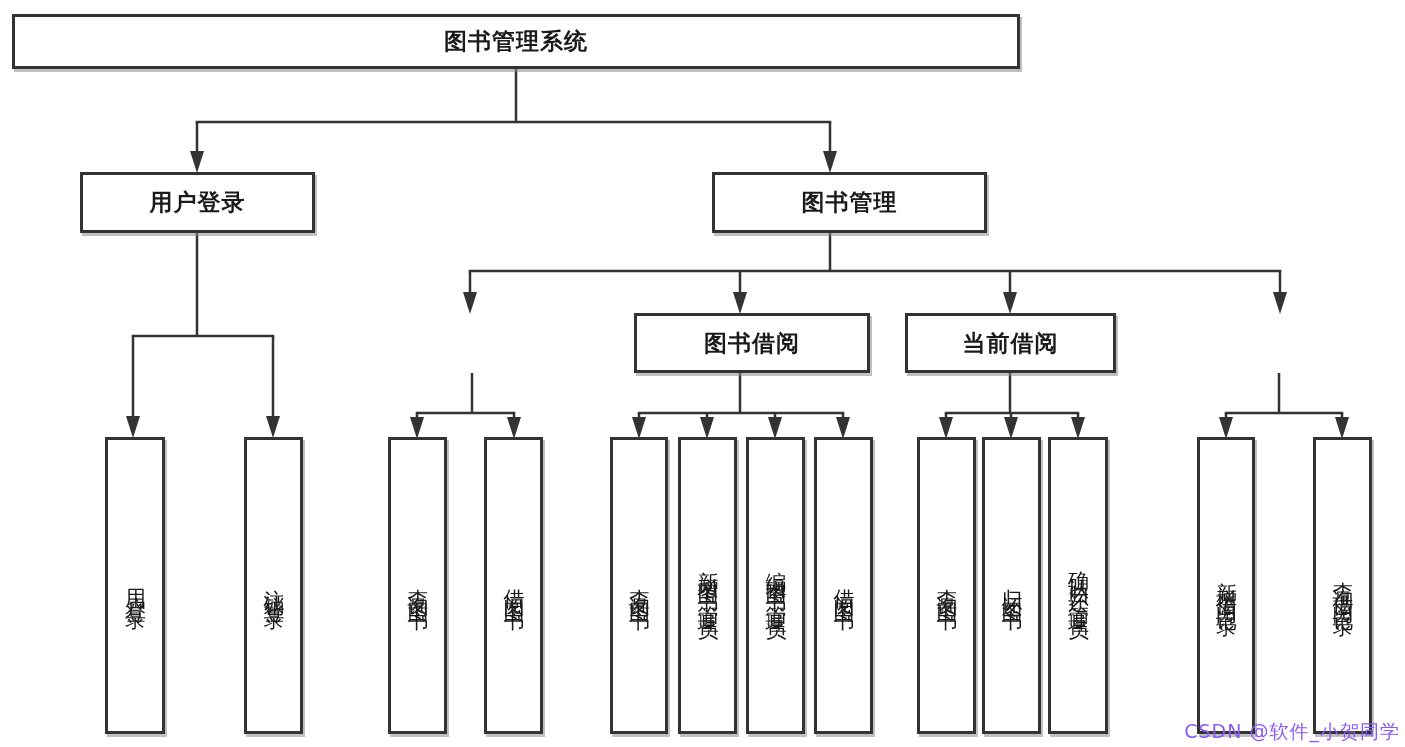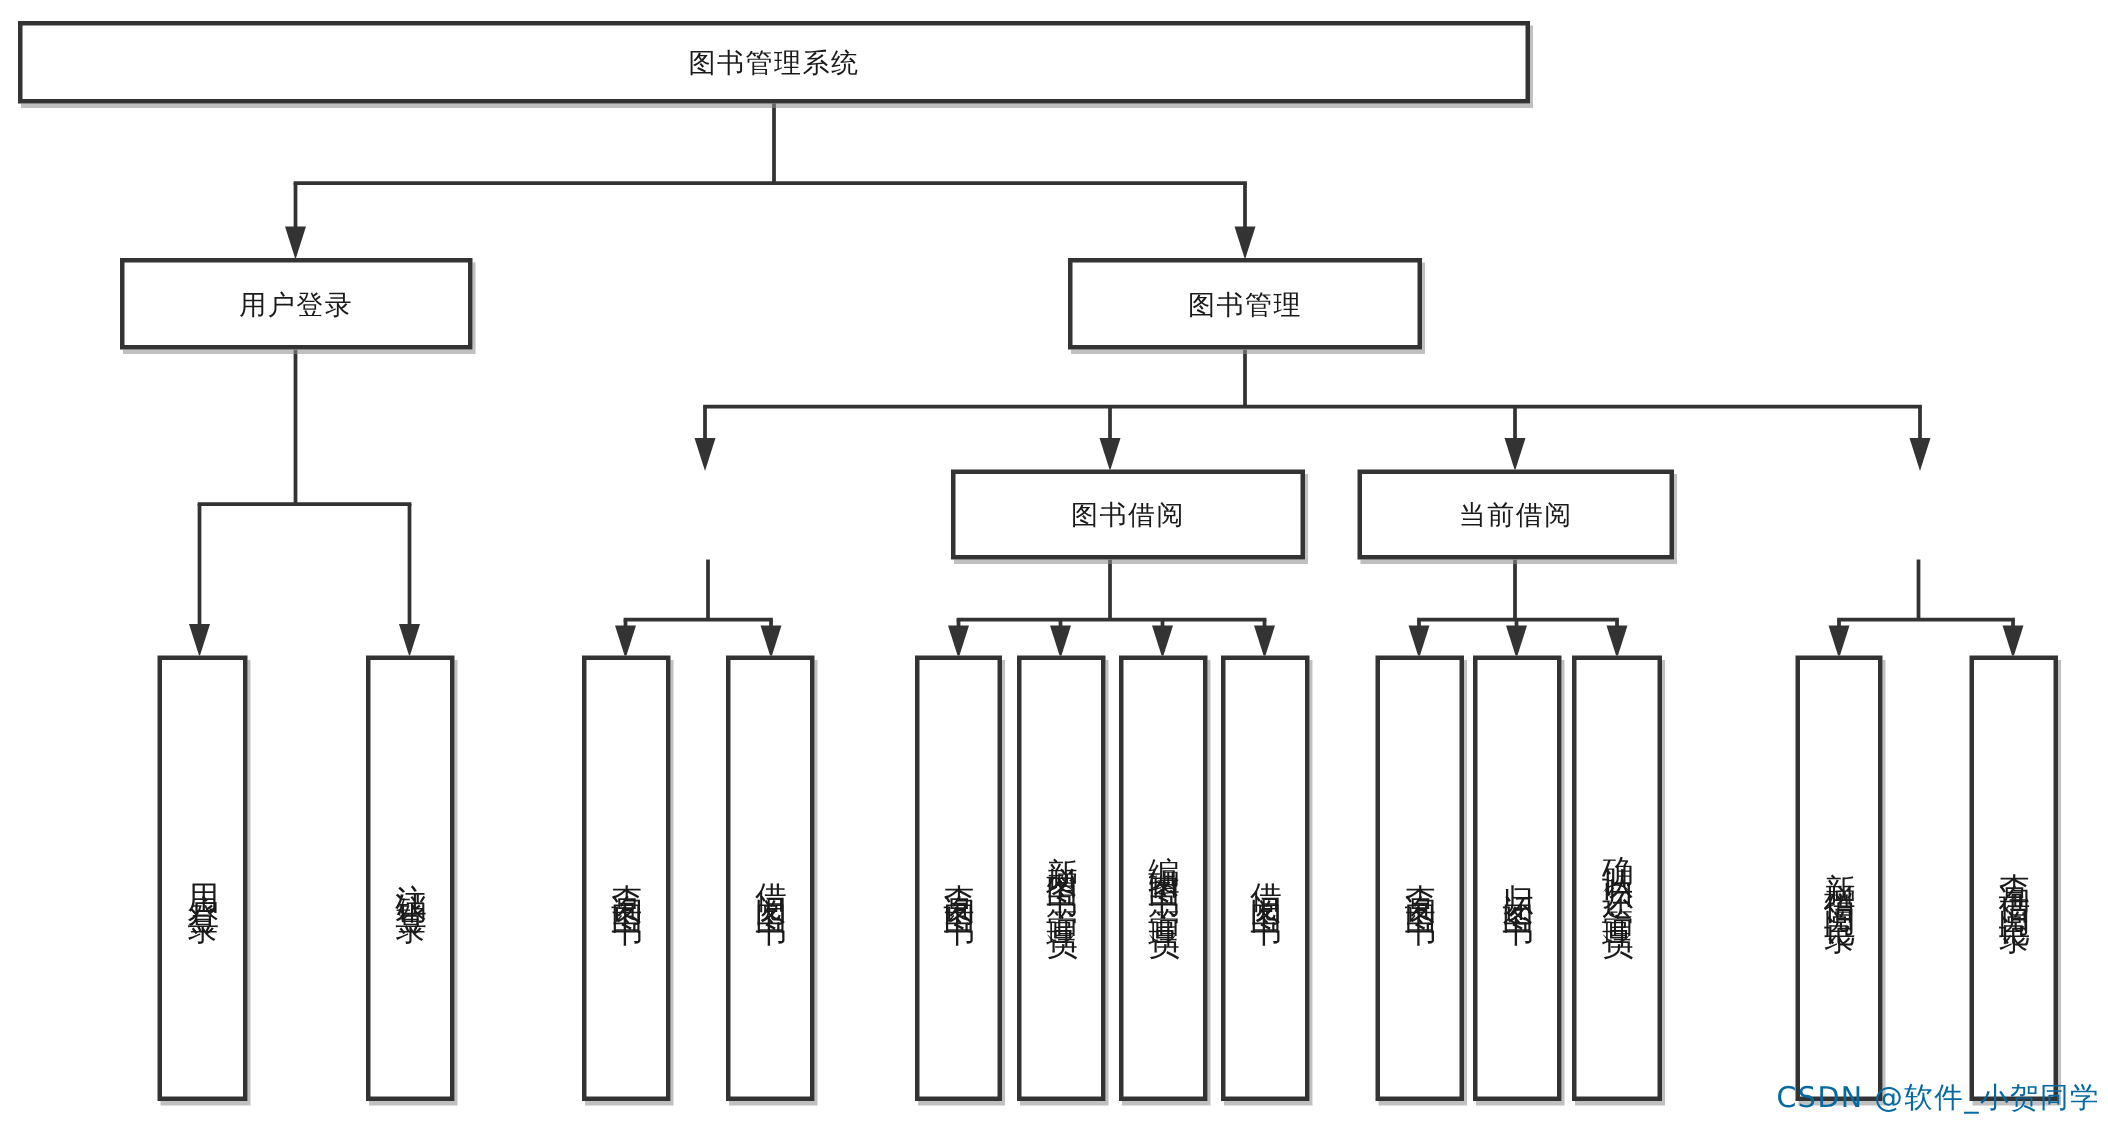--- a/index.html
+++ b/index.html
@@ -5,39 +5,39 @@
   html,body{margin:0;padding:0;background:#ffffff;}
   #stage{
     position:relative;width:1405px;height:747px;background:#ffffff;overflow:hidden;
     font-family:"DejaVu Sans","Liberation Sans",sans-serif;color:#1a1a1a;
   }
   .box{
     position:absolute;box-sizing:border-box;background:#ffffff;
     border:3px solid #333333;
     box-shadow:2px 3px 0 rgba(140,140,140,.55);
     display:flex;align-items:center;justify-content:center;
-    font-size:18px;letter-spacing:1px;white-space:nowrap;
+    font-size:23px;letter-spacing:1px;white-space:nowrap;font-weight:bold;
   }
   .leaf{
     position:absolute;box-sizing:border-box;background:#ffffff;
     border:3px solid #333333;
     box-shadow:2px 3px 0 rgba(140,140,140,.55);
     top:437px;height:297px;
     display:flex;align-items:center;justify-content:center;
   }
   .leaf span{
     writing-mode:vertical-lr;text-orientation:mixed;
     font-size:21px;letter-spacing:7px;line-height:1;white-space:nowrap;
   }
   #connectors{position:absolute;left:0;top:0;width:1405px;height:747px;}
   #connectors path{stroke:#333333;stroke-width:2.5;fill:none;}
   #connectors polygon{fill:#333333;stroke:none;}
   .watermark{
     position:absolute;top:719px;right:5px;font-size:19px;letter-spacing:1px;
-    color:#0369a1;white-space:nowrap;z-index:5;pointer-events:none;
+    color:#8b5cf6;white-space:nowrap;z-index:5;pointer-events:none;
   }
 </style>
 </head>
 <body>
 
 <div id="stage">
 
   <svg id="connectors" viewBox="0 0 1405 747" xmlns="http://www.w3.org/2000/svg">
 
     <g>
@@ -110,21 +110,21 @@
       <path d="M1226,413 V419"></path>
         <polygon points="1219,417 1233,417 1226,439"></polygon>
       <path d="M1342,413 V419"></path>
         <polygon points="1335,417 1349,417 1342,439"></polygon>
     </g>
   </svg>
 
   <div class="box" style="left:12px;top:14px;width:1008px;height:55px;">图书管理系统</div>
 
   <div class="box" style="left:80px;top:172px;width:235px;height:61px;">用户登录</div>
-  <div class="box" style="left:712px;top:172px;width:236px;height:61px;">图书管理</div>
+  <div class="box" style="left:712px;top:172px;width:275px;height:61px;">图书管理</div>
 
   <div class="box" style="left:634px;top:313px;width:236px;height:60px;">图书借阅</div>
   <div class="box" style="left:905px;top:313px;width:211px;height:60px;">当前借阅</div>
 
   <div class="leaf" style="left:105px;width:60px;">
     <span>用户登录</span>
   </div>
   <div class="leaf" style="left:244px;width:59px;">
     <span>注销登录</span>
   </div>

